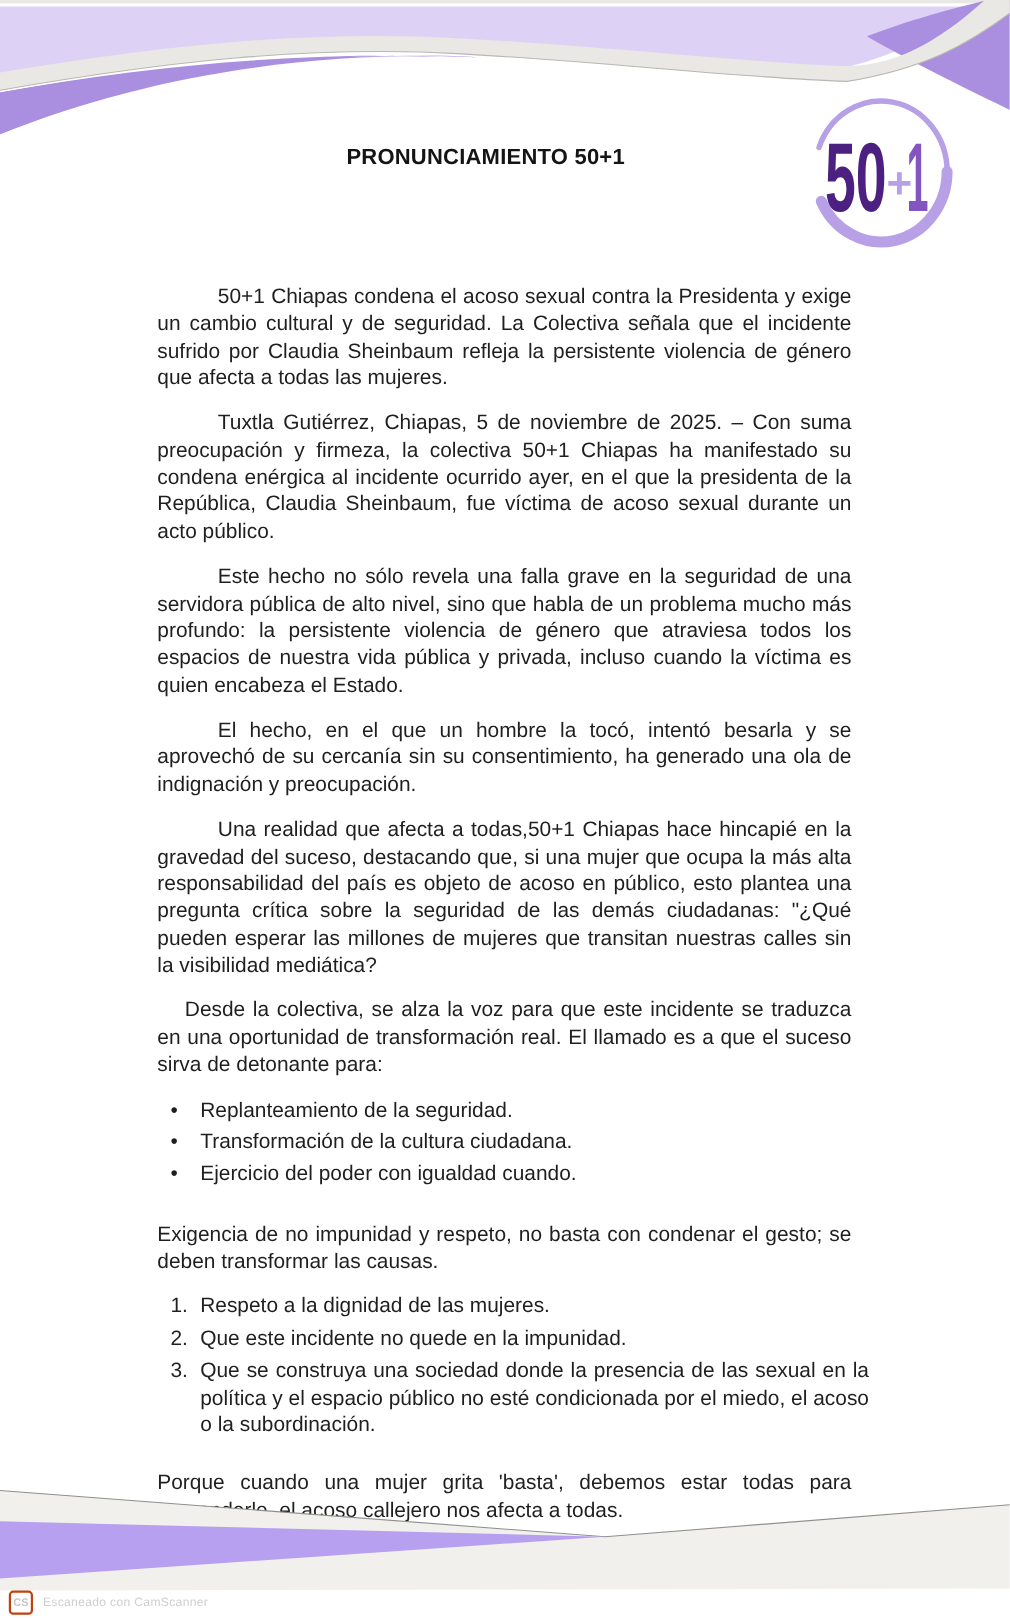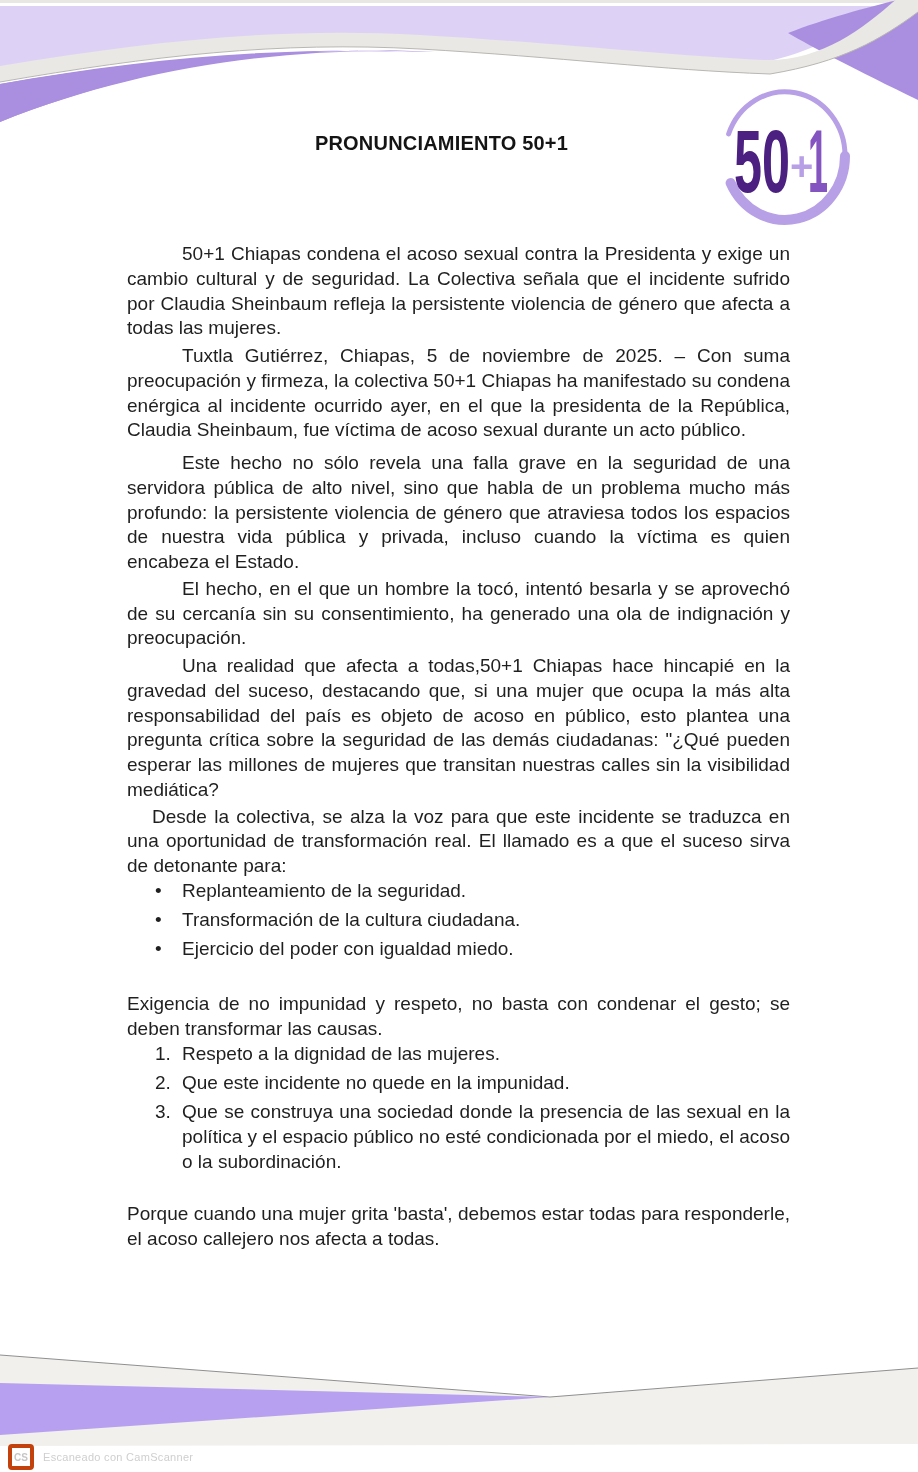--- a/index.html
+++ b/index.html
@@ -11,35 +11,35 @@
     overflow:hidden;
   }
   .page{position:absolute;inset:0;}
 
   
   .top-edge{position:absolute;left:0;top:0;width:918px;height:3px;background:#e9e7e3;}
 
   .header-wave{position:absolute;left:0;top:0;width:918px;height:235px;display:block;}
   .footer-wave{position:absolute;left:0;top:1342px;width:918px;height:130px;display:block;}
 
-  .logo{position:absolute;left:712px;top:84px;width:148px;height:148px;}
+  .logo{position:absolute;left:728px;top:84px;width:148px;height:148px;}
   .logo svg{display:block;width:148px;height:148px;}
 
   .title{
     position:absolute;left:110px;top:132px;width:663px;margin:0;
     text-align:center;font-size:20px;font-weight:bold;color:#141414;
     letter-spacing:0.2px;
   }
 
   .content{
     position:absolute;left:127px;top:242px;width:663px;
     font-size:19px;line-height:24.75px;color:#1f1f1f;
     text-align:justify;
   }
-  .para{margin:0;}
+  .para{margin:16px;}
   .indent{text-indent:55px;}
   .indent-sm{text-indent:25px;}
   .mt2{margin-top:2px;}
   .mt3{margin-top:3px;}
   .mt4{margin-top:4px;}
   .mt8{margin-top:8px;}
   .mt28{margin-top:28px;}
   .mt30{margin-top:30px;}
   .mt40{margin-top:40px;}
 
@@ -52,21 +52,21 @@
   ul.bullets li:last-child, ol.demands li:last-child{margin-bottom:0;}
   .marker{
     position:absolute;left:28px;top:0;text-indent:0;
   }
 
   .watermark{
     position:absolute;left:8px;top:1446px;height:22px;
     display:flex;align-items:center;gap:9px;
   }
   .cs-badge{
-    width:18px;height:18px;border:4px solid #c2410c;border-radius:4px;
+    width:18px;height:18px;border:2px solid #c2410c;border-radius:4px;
     color:#c6c6c6;font-size:10px;font-weight:bold;
     display:flex;align-items:center;justify-content:center;
   }
   .cs-text{color:#cfcfcf;font-size:11px;letter-spacing:0.3px;}
 </style>
 </head>
 <body>
 
 <div class="page">
 
@@ -112,21 +112,21 @@
       <li>
         <span class="marker">•</span>
         <span>Replanteamiento de la seguridad.</span>
       </li>
       <li>
         <span class="marker">•</span>
         <span>Transformación de la cultura ciudadana.</span>
       </li>
       <li>
         <span class="marker">•</span>
-        <span>Ejercicio del poder con igualdad miedo.</span>
+        <span>Ejercicio del poder con igualdad cuando.</span>
       </li>
     </ul>
 
     <p class="para mt30">Exigencia de no impunidad y respeto, no basta con condenar el gesto; se deben transformar las causas.</p>
 
     <ol class="demands mt8">
       <li>
         <span class="marker">1.</span>
         <span>Respeto a la dignidad de las mujeres.</span>
       </li>

